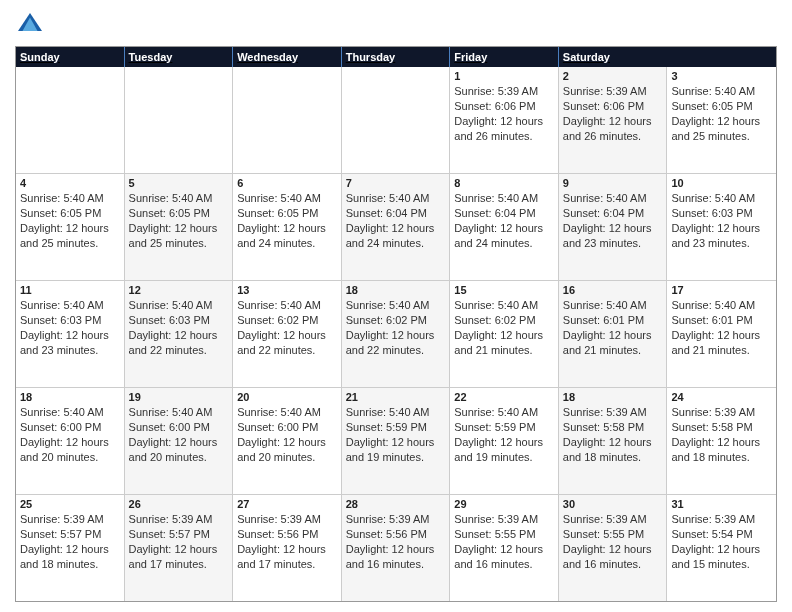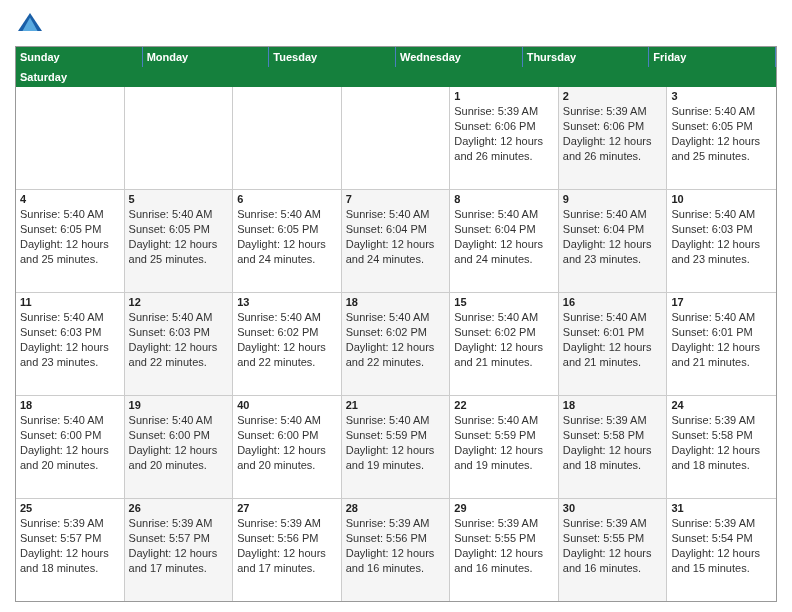--- a/index.html
+++ b/index.html
@@ -60,22 +60,23 @@
       font-size: 13px;
       color: #444;
     }
     .calendar {
       flex: 1;
       display: flex;
       flex-direction: column;
     }
     .cal-header {
       display: grid;
-      grid-template-columns: repeat(6, 1fr);
-      background: #15803d;
+      grid-template-columns: repeat(7, 1fr);
+      background: #0f172a;
+      text-decoration: underline;
     }
     .cal-header-cell {
       color: #fff;
       font-size: 11px;
       font-weight: bold;
       padding: 4px 4px;
       text-align: left;
       border-right: 1px solid #4a7fc0;
     }
     .cal-header-cell:last-child { border-right: none; }
@@ -135,21 +136,20 @@
     </div>
     <div class="title-section">
       <div class="month-title"></div>
       <div class="subtitle"></div>
     </div>
   </div>
 
   <div class="calendar outer-border">
     <div class="cal-header">
     <div class="cal-header-cell">Sunday</div>
-        <div class="cal-header-cell">Monday</div>
         <div class="cal-header-cell">Tuesday</div>
         <div class="cal-header-cell">Wednesday</div>
         <div class="cal-header-cell">Thursday</div>
         <div class="cal-header-cell">Friday</div>
         <div class="cal-header-cell">Saturday</div>
       </div>
     <div class="cal-body">
     <div class="cal-row">
           <div class="cal-cell empty"></div>
           <div class="cal-cell empty"></div>
@@ -288,21 +288,21 @@
 and 20 minutes.</div>
           </div>
           <div class="cal-cell shaded">
             <div class="day-num">19</div>
             <div class="cell-text" style="white-space: pre-line;">Sunrise: 5:40 AM
 Sunset: 6:00 PM
 Daylight: 12 hours
 and 20 minutes.</div>
           </div>
           <div class="cal-cell">
-            <div class="day-num">40</div>
+            <div class="day-num">20</div>
             <div class="cell-text" style="white-space: pre-line;">Sunrise: 5:40 AM
 Sunset: 6:00 PM
 Daylight: 12 hours
 and 20 minutes.</div>
           </div>
           <div class="cal-cell shaded">
             <div class="day-num">21</div>
             <div class="cell-text" style="white-space: pre-line;">Sunrise: 5:40 AM
 Sunset: 5:59 PM
 Daylight: 12 hours

